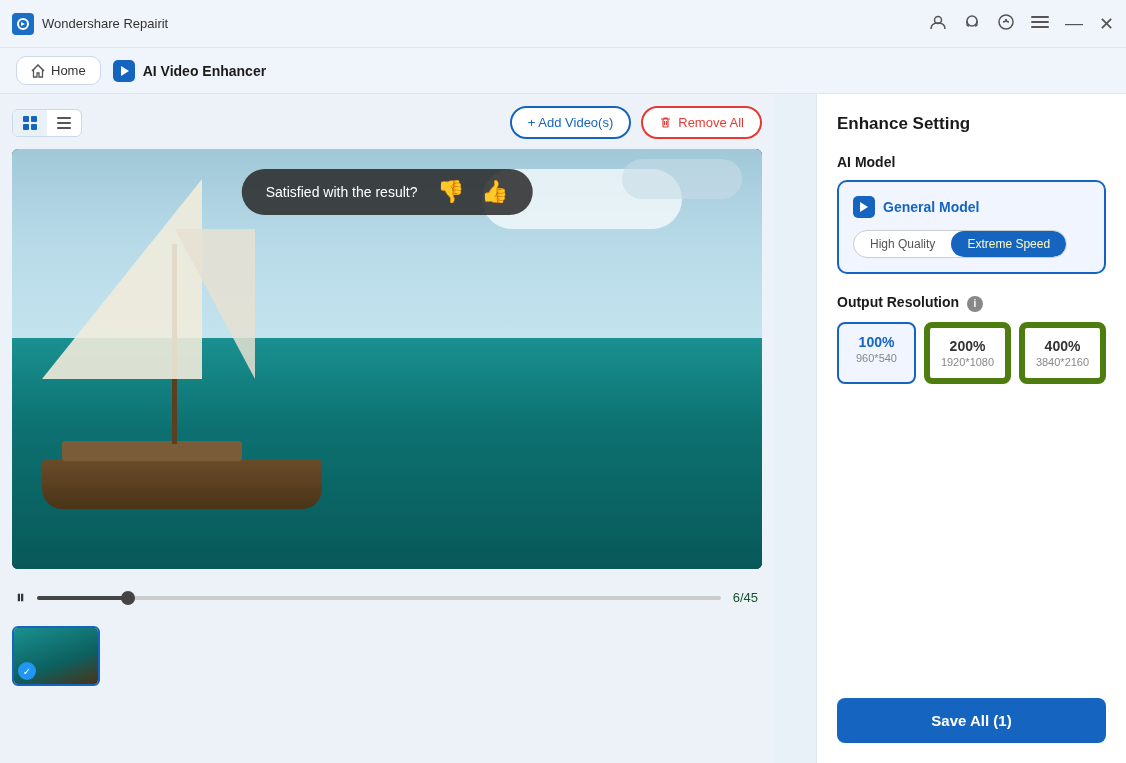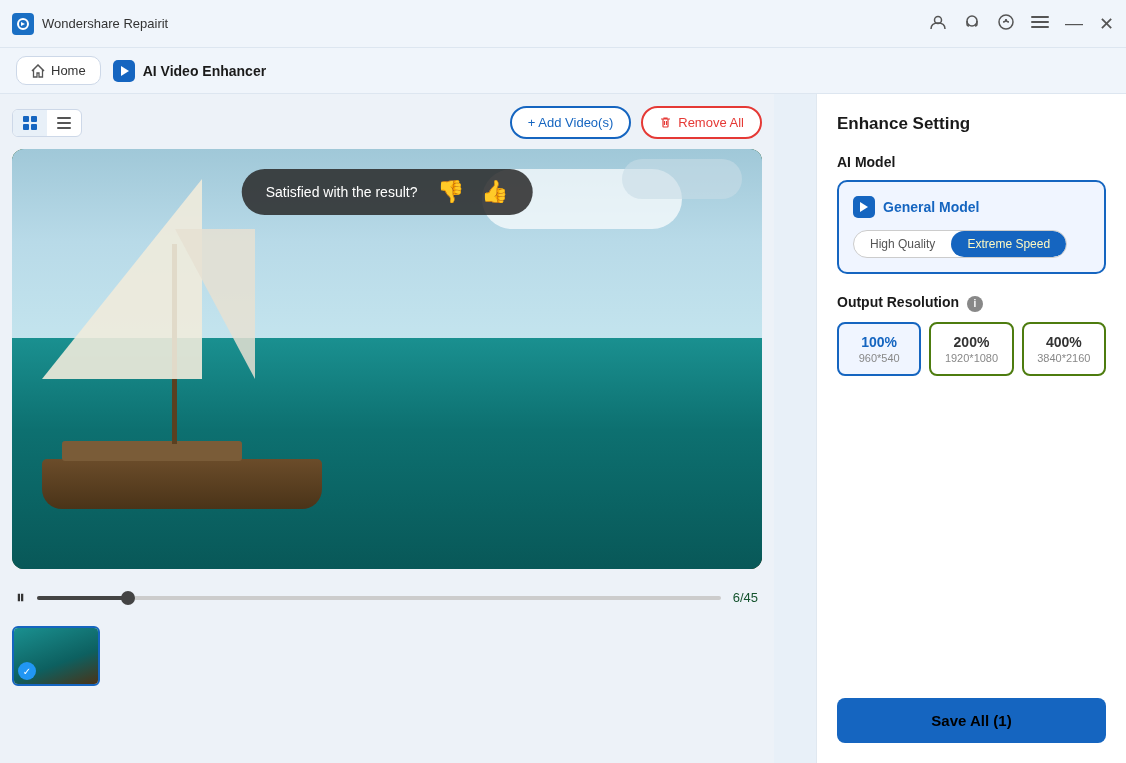--- a/index.html
+++ b/index.html
@@ -171,21 +171,21 @@
       background: white;
       color: #e53935;
       font-size: 13px;
       font-weight: 500;
       cursor: pointer;
     }
 
     
     .video-container {
       position: relative;
-      border-radius: 12px;
+      border-radius: 6px;
       overflow: hidden;
       background: #a16207;
       height: 420px;
     }
     .video-bg {
       width: 100%;
       height: 100%;
       background: linear-gradient(
         160deg,
         #2a8a8a 0%,
@@ -463,21 +463,21 @@
     }
 
     
     .resolution-options {
       display: flex;
       gap: 8px;
     }
     .res-btn {
       flex: 1;
       padding: 10px 4px;
-      border: 2px solid #4d7c0f;
+      border: 6px solid #4d7c0f;
       border-radius: 8px;
       background: white;
       text-align: center;
       cursor: pointer;
     }
     .res-btn.active {
       border: 2px solid #1565c0;
       background: #f0f5ff;
     }
     .res-percent {
@@ -493,21 +493,21 @@
       color: #888;
       margin-top: 2px;
     }
 
     
     .save-btn {
       margin-top: auto;
       width: 100%;
       padding: 14px;
       background: #1565c0;
-      color: #000000;
+      color: #ffffff;
       border: none;
       border-radius: 8px;
       font-size: 15px;
       font-weight: 600;
       cursor: pointer;
     }
 
     .info-icon {
       display: inline-flex;
       width: 16px;

